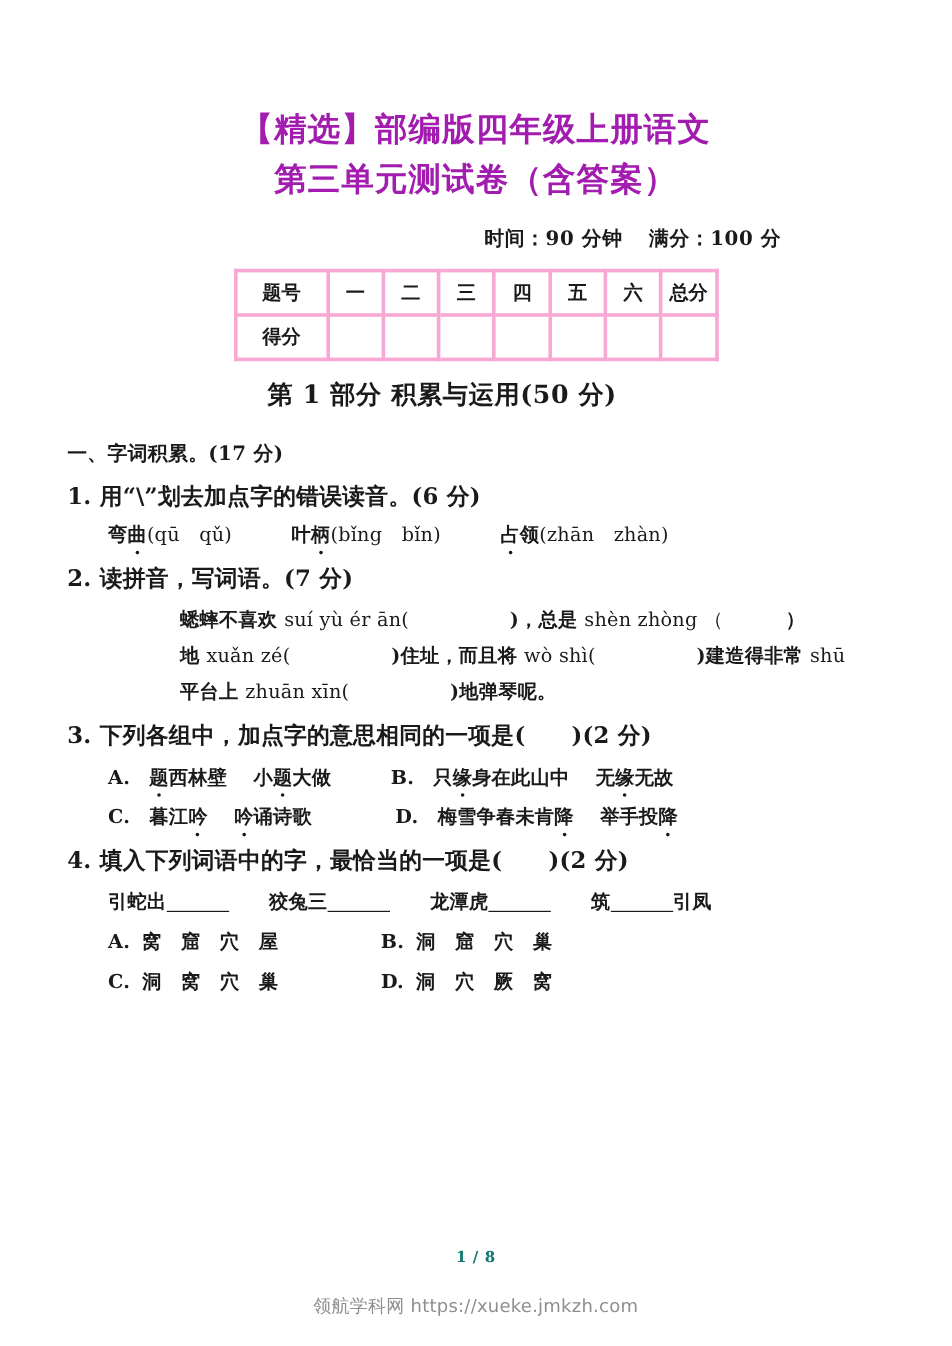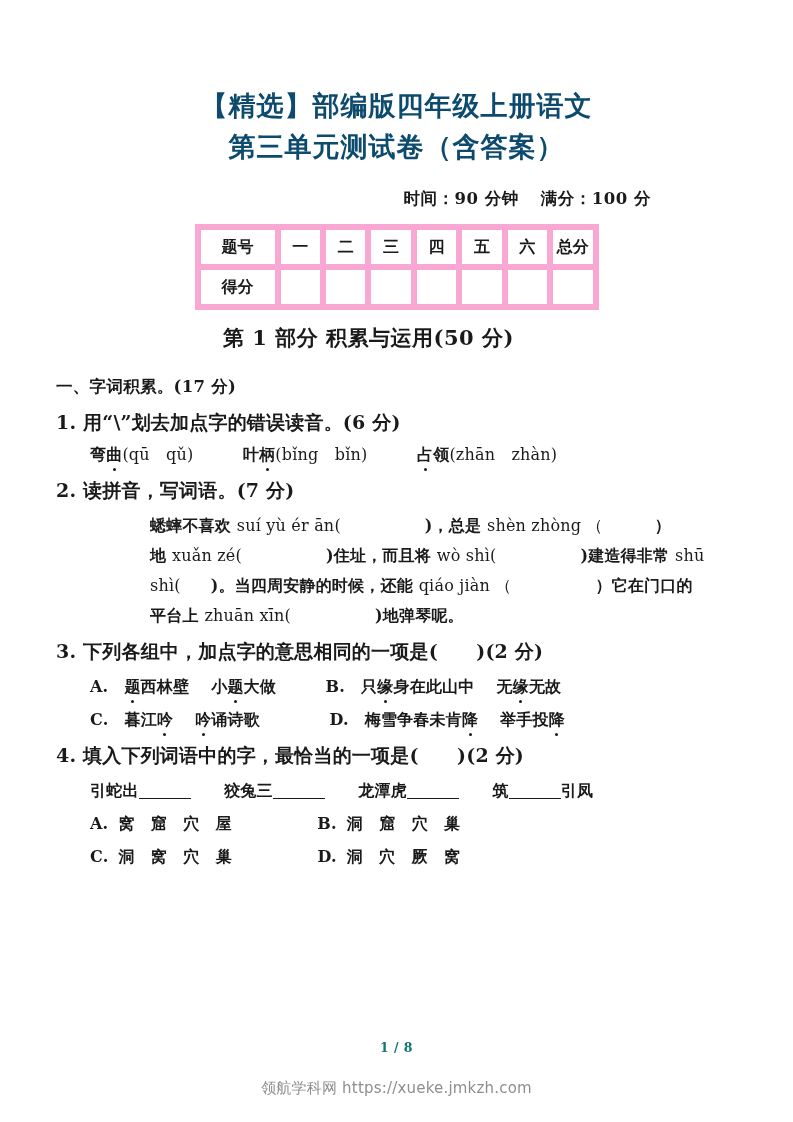--- a/index.html
+++ b/index.html
@@ -22,26 +22,26 @@
     box-sizing: border-box;
     padding: 0 56px;
   }
 
   
   .title-block {
     padding-top: 88px;
     text-align: center;
   }
   .title-line {
-    color: #0c4a6e;
+    color: #a21caf;
     font-size: 27px;
     font-weight: bold;
     line-height: 41px;
     letter-spacing: 1px;
-    font-family: Liberation Mono, monospace;
+    font-family: Liberation Sans, sans-serif;
   }
 
   
   .meta-line {
     margin-top: 18px;
     text-align: right;
     padding-right: 86px;
     font-size: 16.5px;
     font-weight: bold;
     letter-spacing: 0.5px;
@@ -53,21 +53,21 @@
     margin-top: 14px;
     display: flex;
     justify-content: center;
   }
   table.score-table {
     border-collapse: collapse;
     width: 404px;
     table-layout: fixed;
   }
   table.score-table td {
-    border: 6px solid #f9a8d4;
+    border: 3px solid #f9a8d4;
     height: 34px;
     text-align: center;
     vertical-align: middle;
     font-size: 16px;
     font-weight: bold;
     padding: 0;
   }
   table.score-table td.head-cell { width: 74px; }
 
   
@@ -219,23 +219,20 @@
   <div class="q-line">2. 读拼音，写词语。(7 分)</div>
 
   <div class="sub-line indent-more">
     <span>蟋蟀不喜欢 </span><span class="py">suí yù ér ān(</span><span class="blank-par"></span><span>)，总是 </span><span class="py">shèn zhòng （</span><span class="blank-par-sm"></span><span>）</span>
   </div>
 
   <div class="sub-line indent-more tight">
     <span>地 </span><span class="py">xuǎn zé(</span><span class="blank-par"></span><span>)住址，而且将 </span><span class="py">wò shì(</span><span class="blank-par"></span><span>)建造得非常 </span><span class="py">shū</span>
   </div>
 
-  <div class="sub-line indent-more tight">
-    <span class="py">shì(</span><span class="blank-par-xs"></span><span>)。当四周安静的时候，还能 </span><span class="py">qiáo jiàn （</span><span class="blank-par"></span><span>）它在门口的</span>
-  </div>
 
   <div class="sub-line indent-more tight">
     <span>平台上 </span><span class="py">zhuān xīn(</span><span class="blank-par"></span><span>)地弹琴呢。</span>
   </div>
 
   <div class="q-line">3. 下列各组中，加点字的意思相同的一项是(　　)(2 分)</div>
 
   <div class="sub-line">
     <span><span>A.</span><span class="opt-gap"></span><span class="dot">题</span><span>西林壁</span><span class="sp-m"></span><span>小</span><span class="dot">题</span><span>大做</span></span>
     <span class="sp-l"></span>

